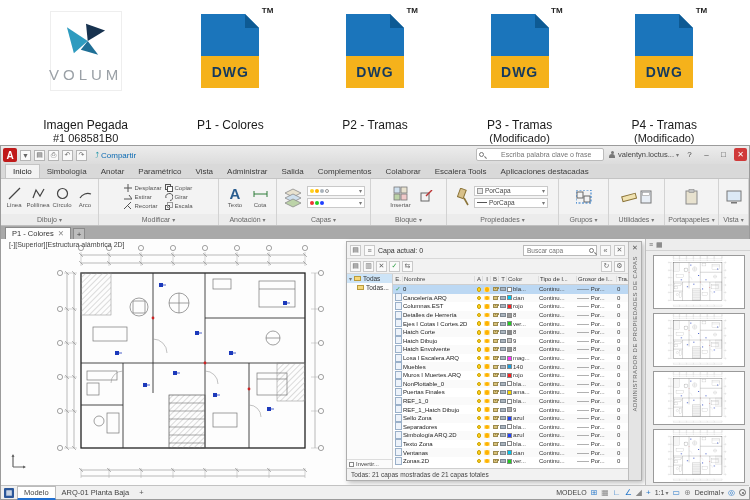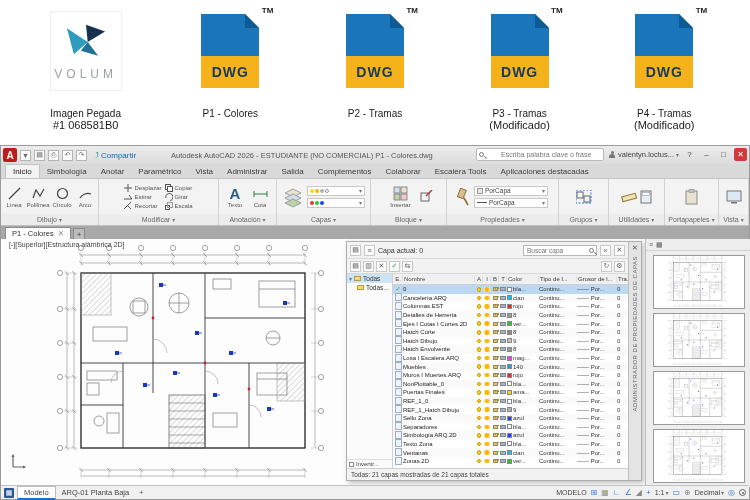--- a/index.html
+++ b/index.html
@@ -16,23 +16,23 @@
   .dwg { position:relative; width:58px; height:74px; background:#1b75bb; }
   .dwg .cut { position:absolute; top:0; right:0; width:0; height:0;
     border-top:14px solid #ffffff; border-left:14px solid transparent; }
   .dwg .flap { position:absolute; top:0; right:0; width:0; height:0;
     border-bottom:14px solid #0d5a94; border-right:14px solid transparent; }
   .dwg .band { position:absolute; left:0; right:0; bottom:0; height:32px; background:#f5b21b;
     color:#14395e; font-weight:bold; font-size:14px; letter-spacing:1px;
     display:flex; align-items:center; justify-content:center; font-style:normal; }
   .logobox { width:72px; height:80px; background:#fff; border:1px solid #eee;
     display:flex; flex-direction:column; align-items:center; justify-content:center; }
-  .logotext { font-size:12px; letter-spacing:4px; color:#9aa0a6; margin-top:4px; }
+  .logotext { font-size:15px; letter-spacing:4px; color:#9aa0a6; margin-top:4px; }
   .mapbox { width:58px; height:46px; border:1px solid #d5d5d5; overflow:hidden; }
-  .g-line1 { font-size:10px; color:#1a1a1a; margin-top:14px; }
+  .g-line1 { font-size:12px; color:#1a1a1a; margin-top:24px; }
   .g-line2 { font-size:11px; color:#1a1a1a; }
 
   
   .win { position:absolute; left:0; top:145px; width:750px; height:355px;
     background:#f0f0f0; border:1px solid #9b9b9b; font-size:8px; color:#333; }
 
   .titlebar { position:absolute; left:0; top:0; width:100%; height:18px;
     background:linear-gradient(#ececec,#dcdcdc); display:flex; align-items:center; padding:0 2px; }
   .alogo { width:14px; height:14px; background:#c01a1a; color:#fff; font-weight:bold; font-size:10px;
     display:flex; align-items:center; justify-content:center; border-radius:2px; margin-right:3px; }
@@ -248,21 +248,20 @@
         <span class="qico">▼</span>
         <span class="qico">▤</span>
         <span class="qico">⎙</span>
         <span class="qico">↶</span>
         <span class="qico">↷</span>
       </div>
       <div class="share">
           <b>⤴</b>
           <span>Compartir</span>
         </div>
-      <div class="ttl">Autodesk AutoCAD 2026 - ESTUDIANTE (NO COMERCIAL)  P1 - Colores.dwg</div>
       <div class="tright">
         <div class="tsearch">
           <span class="mag"></span>
           <input placeholder="Escriba palabra clave o frase" style="">
         </div>
         <div class="tuser">
           <span class="person"></span>
           <span>valentyn.loctus...</span>
           <span class="dar">▾</span>
         </div>

